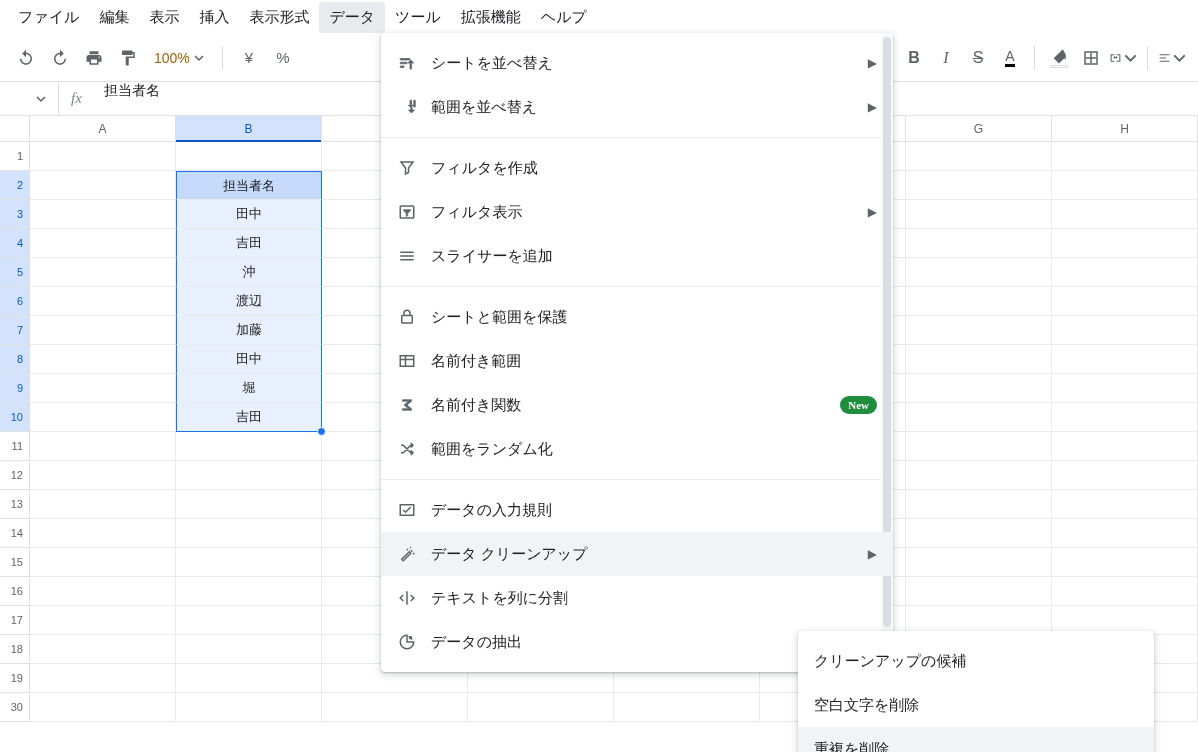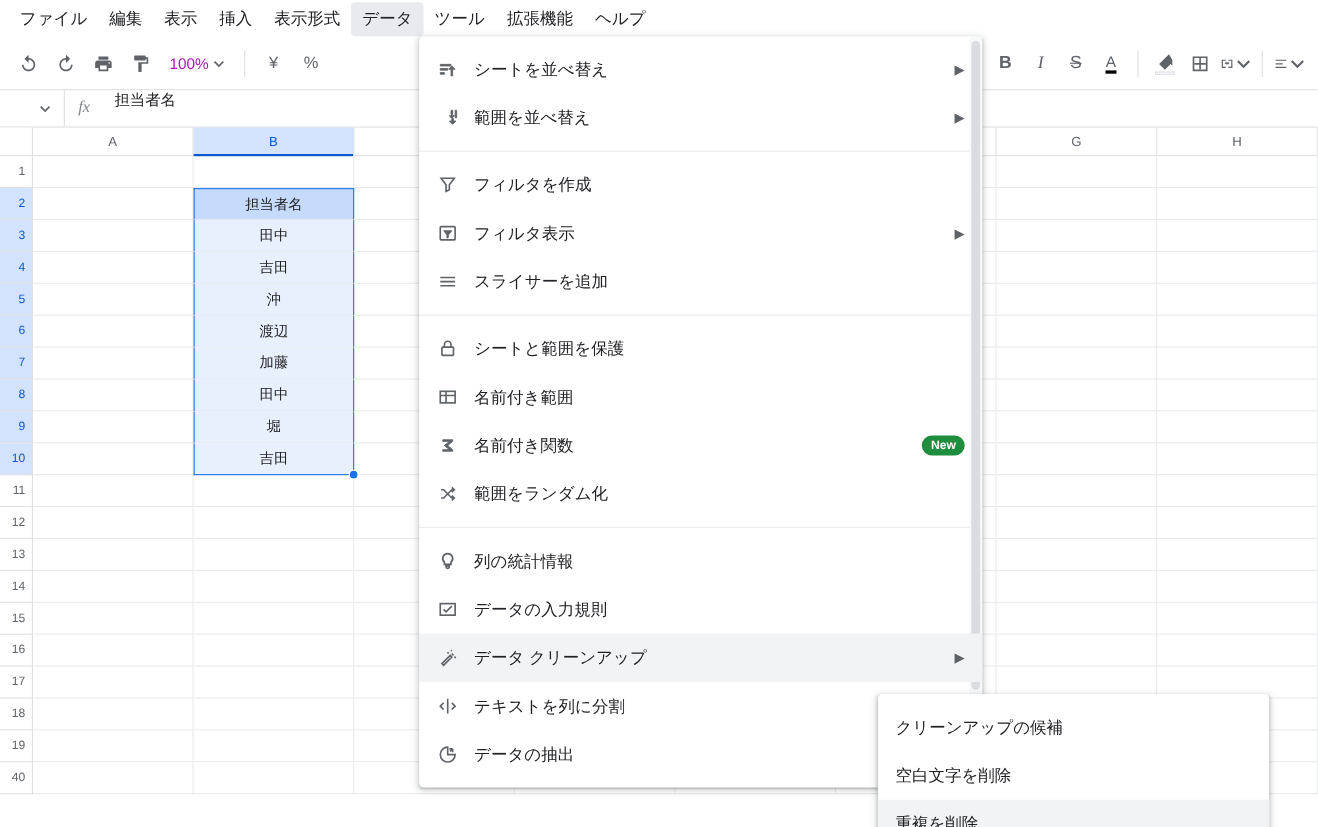--- a/index.html
+++ b/index.html
@@ -9,21 +9,21 @@
   
   .menubar { display: flex; gap: 0; padding: 4px 8px; height: 34px; align-items: center; border-bottom: none; }
   .menubar-item { padding: 6px 10px; font-size: 15px; border-radius: 4px; cursor: pointer; }
   .menubar-item.active { background: #e8eaed; }
 
   
   .toolbar { display: flex; align-items: center; height: 48px; padding: 0 12px; border-bottom: 1px solid #e0e0e0; gap: 6px; }
   .toolbar .sep { width: 1px; height: 24px; background: #dadce0; margin: 0 6px; }
   .toolbar .btn { width: 28px; height: 28px; display: flex; align-items: center; justify-content: center; border-radius: 4px; cursor: pointer; color: #5f6368; }
   .toolbar .btn svg { width: 18px; height: 18px; }
-  .toolbar .zoom { display: flex; align-items: center; gap: 4px; font-size: 14px; color: #a21caf; padding: 0 6px;}
+  .toolbar .zoom { display: flex; align-items: center; gap: 4px; font-size: 14px; color: #a16207; padding: 0 6px;}
   .toolbar .right { display:flex; align-items:center; gap:4px; margin-left:auto;}
   .text-color-underline { border-bottom: 3px solid #000; line-height:14px; padding-bottom:1px;}
   .fill-color-underline { width:18px;height:3px;background:#fff;border:1px solid #dadce0;margin-top:-2px;}
 
   
   .formula-bar { display: flex; height: 34px; border-bottom: 1px solid #e0e0e0; }
   .formula-bar .namebox { width: 58px; display: flex; align-items: center; justify-content: flex-end; padding-right: 12px; color:#5f6368;}
   .formula-bar .namebox svg { width:10px;height:10px;}
   .formula-bar .fx { width: 36px; text-align: center; color: #80868b; font-style: italic; font-family: serif; font-size: 15px; border-left: 1px solid #e0e0e0; height:100%; display:flex;align-items:center;justify-content:center;}
   .formula-bar .input { flex: 1; padding-left: 10px; font-size: 14px; }
@@ -38,21 +38,21 @@
 
   .rows { }
   .row { display: flex; height: 29px; }
   .row-header { width: 46px; border-right: 1px solid #e0e0e0; border-bottom: 1px solid #e0e0e0; font-size: 11px; color: #5f6368; text-align: center; display:flex;align-items:center;justify-content:flex-end; padding-right:6px;}
   .row-header.sel { background: #d3e3fd; color:#0b57d0;}
   .cell { flex: 0 0 146px; border-right: 1px solid #e8eaed; border-bottom: 1px solid #e8eaed; display:flex; align-items:center; justify-content:center; font-size: 13px; position:relative;}
   .selection-handle { position:absolute; right:-5px; bottom:-5px; width:9px; height:9px; background:#1a73e8; border:1px solid #fff; border-radius:50%; z-index:5;}
   
   
   .dropdown { position: absolute; background: #fff; border-radius: 4px; box-shadow: 0 2px 6px 2px rgba(60,64,67,.15), 0 1px 2px rgba(60,64,67,.3); padding: 8px 0; z-index: 100; }
-  .dropdown.main { left: 381px; top: 33px; width: 512px; max-height:720px; }
+  .dropdown.main { left: 381px; top: 33px; width: 512px; max-height:720px;font-family:Liberation Serif, serif; }
   .dropdown.sub { left: 798px; top: 631px; width: 356px; }
   .menu-item { display: flex; align-items: center; height: 44px; padding: 0 16px; cursor: pointer; position:relative;}
   .menu-item:hover, .menu-item.hover { background: #f1f3f4; }
   .menu-item .icon { width: 20px; height: 20px; margin-right: 14px; display:flex;align-items:center;justify-content:center; color:#5f6368;}
   .menu-item .icon svg { width:18px;height:18px; fill:currentColor; stroke:currentColor;}
   .menu-item .label { flex: 1; font-size: 15px; }
   .menu-item .badge { background: #1e8e3e; color:#fff; font-size:11px; font-weight:600; padding: 3px 8px; border-radius: 10px; }
   .menu-item .arrow { color:#5f6368; font-size:12px;}
   .menu-sep { height: 1px; background: #e8eaed; margin: 8px 0; }
   
@@ -371,21 +371,21 @@
         <div class="cell colA"></div>
         <div class="cell colB"></div>
         <div class="cell colC"></div>
         <div class="cell colD"></div>
         <div class="cell colE"></div>
         <div class="cell colF"></div>
         <div class="cell colG"></div>
         <div class="cell colH"></div>
       </div>
       <div class="row">
-        <div class="row-header">40</div>
+        <div class="row-header">30</div>
         <div class="cell colA"></div>
         <div class="cell colB"></div>
         <div class="cell colC"></div>
         <div class="cell colD"></div>
         <div class="cell colE"></div>
         <div class="cell colF"></div>
         <div class="cell colG"></div>
         <div class="cell colH"></div>
       </div>
     </div>
@@ -474,28 +474,20 @@
         <svg viewBox="0 0 24 24">
           <path d="M4 7h3l10 10h3m0-10h-3L7 17H4m13-13l3 3-3 3m0 4l3 3-3 3" fill="none" stroke="#5f6368" stroke-width="2"></path>
         </svg>
       </div>
       <div class="label">範囲をランダム化</div>
     </div>
     <div class="menu-sep"></div>
     <div class="menu-item">
       <div class="icon">
         <svg viewBox="0 0 24 24">
-          <path d="M12 3a6 6 0 00-4 10.5V16h8v-2.5A6 6 0 0012 3zm-2 15h4v1a2 2 0 01-4 0v-1z" fill="none" stroke="#5f6368" stroke-width="2"></path>
-        </svg>
-      </div>
-      <div class="label">列の統計情報</div>
-    </div>
-    <div class="menu-item">
-      <div class="icon">
-        <svg viewBox="0 0 24 24">
           <rect x="3" y="5" width="18" height="14" fill="none" stroke="#5f6368" stroke-width="2"></rect>
           <path d="M7 12l3 3 7-7" fill="none" stroke="#5f6368" stroke-width="2"></path>
         </svg>
       </div>
       <div class="label">データの入力規則</div>
     </div>
     <div class="menu-item hover">
       <div class="icon">
         <svg viewBox="0 0 24 24">
           <path d="M5 19l10-10 2 2L7 21l-2-2zm12-12l2 2m-7-4l1 2m7 4l2 1M16 3l1 1" stroke="#5f6368" stroke-width="2" fill="none"></path>

